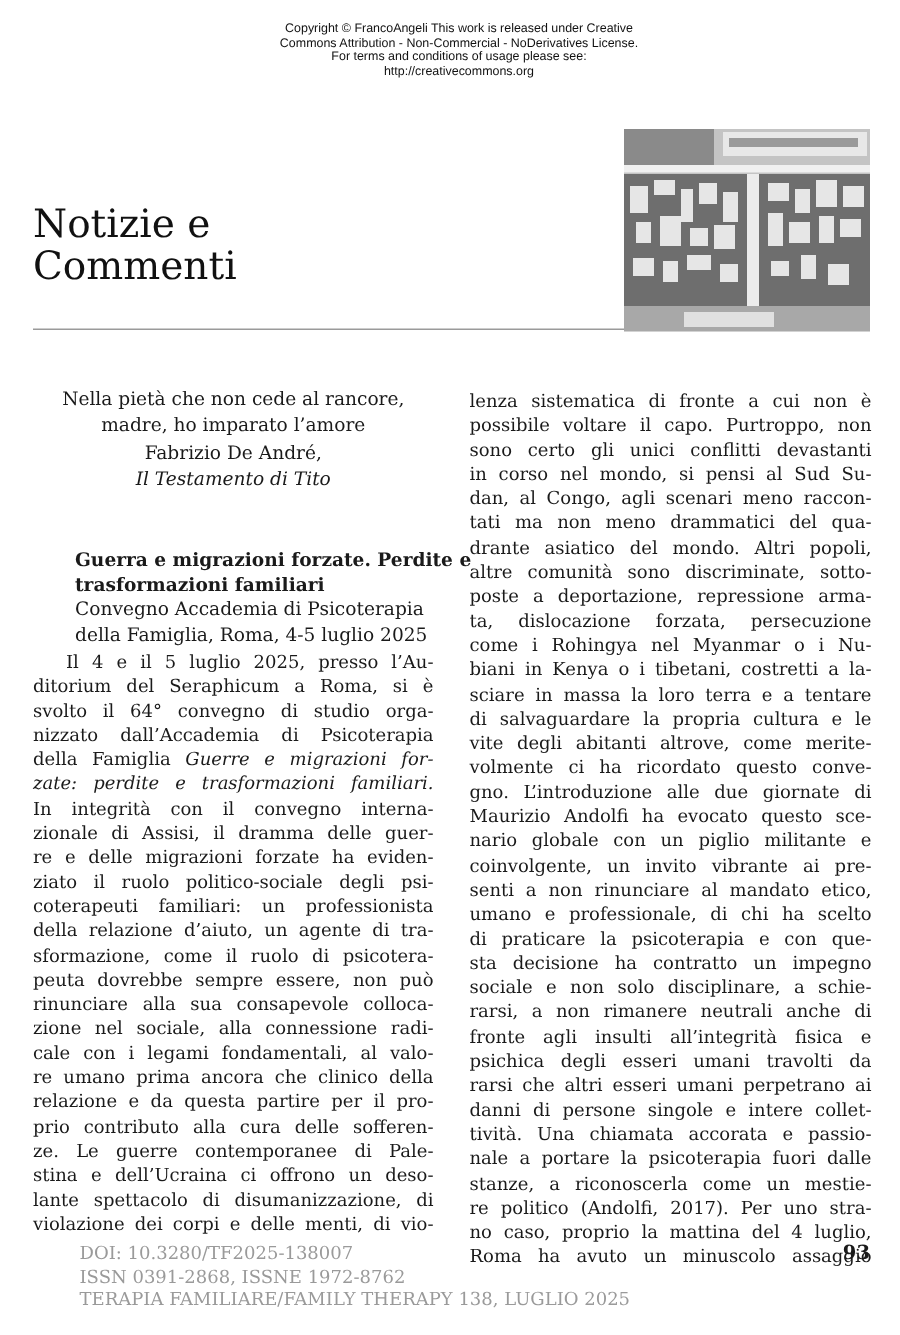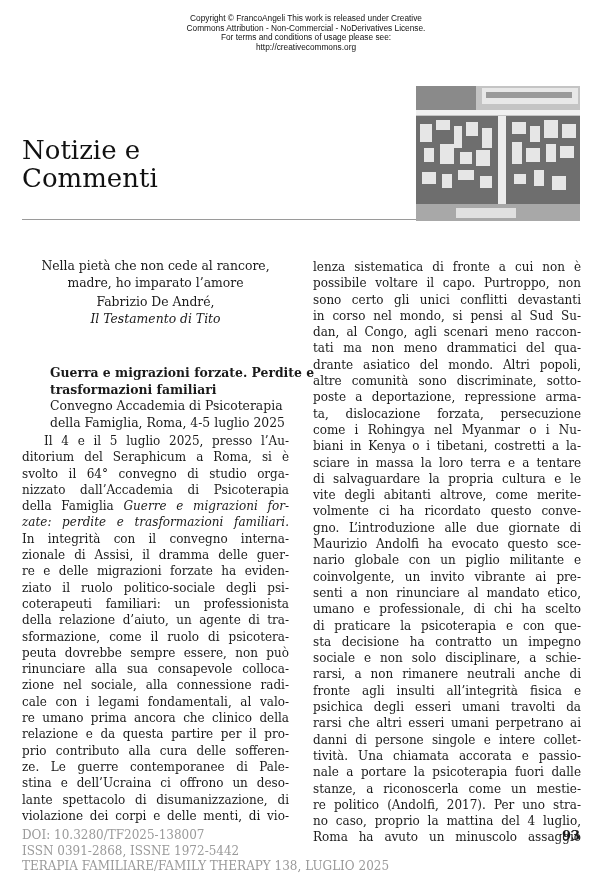--- a/index.html
+++ b/index.html
@@ -15,21 +15,21 @@
   .epigraph .it { font-style:italic; }
   .article-head { position:absolute; left:22px; top:365px; width:275px; font-size:12.4px; line-height:16.5px;margin-left:28px; }
   .article-head .bold { font-weight:bold; }
   .col { position:absolute; font-size:12px; line-height:16.3px; text-align:justify; }
   .col-left { left:22px; top:433px; width:267px; }
   .col-right { left:313px; top:259px; width:268px; }
   .col .line { display:block; white-space:nowrap; text-align:justify; text-align-last:justify; height:16.3px; overflow:visible; }
   .col .line.indent { padding-left:22px; }
   .it { font-style:italic; }
   .footer { position:absolute; left:22px; top:828px; font-size:12px; line-height:15.5px; color:#9a9a9a; }
-  .footer div { white-space:nowrap; }
+  .footer div { white-space:nowrap;margin-left:31px; }
   .page-number { position:absolute; right:20px; top:828px; font-size:13px; font-weight:bold; color:#1a1a1a; }
 </style>
 </head>
 <body>
 
 <div class="copyright">
   <div>Copyright © FrancoAngeli This work is released under Creative</div>
   <div>Commons Attribution - Non-Commercial - NoDerivatives License.</div>
   <div>For terms and conditions of usage please see:</div>
   <div>http://creativecommons.org</div>
@@ -158,16 +158,16 @@
   <span class="line">tività. Una chiamata accorata e passio-</span>
   <span class="line">nale a portare la psicoterapia fuori dalle</span>
   <span class="line">stanze, a riconoscerla come un mestie-</span>
   <span class="line">re politico (Andolfi, 2017). Per uno stra-</span>
   <span class="line">no caso, proprio la mattina del 4 luglio,</span>
   <span class="line">Roma ha avuto un minuscolo assaggio</span>
 </div>
 
 <div class="footer">
   <div>DOI: 10.3280/TF2025-138007</div>
-  <div>ISSN 0391-2868, ISSNE 1972-5442</div>
+  <div>ISSN 0391-2868, ISSNE 1972-8762</div>
   <div>TERAPIA FAMILIARE/FAMILY THERAPY 138, LUGLIO 2025</div>
 </div>
 <div class="page-number">93</div>
 
 </body></html>

